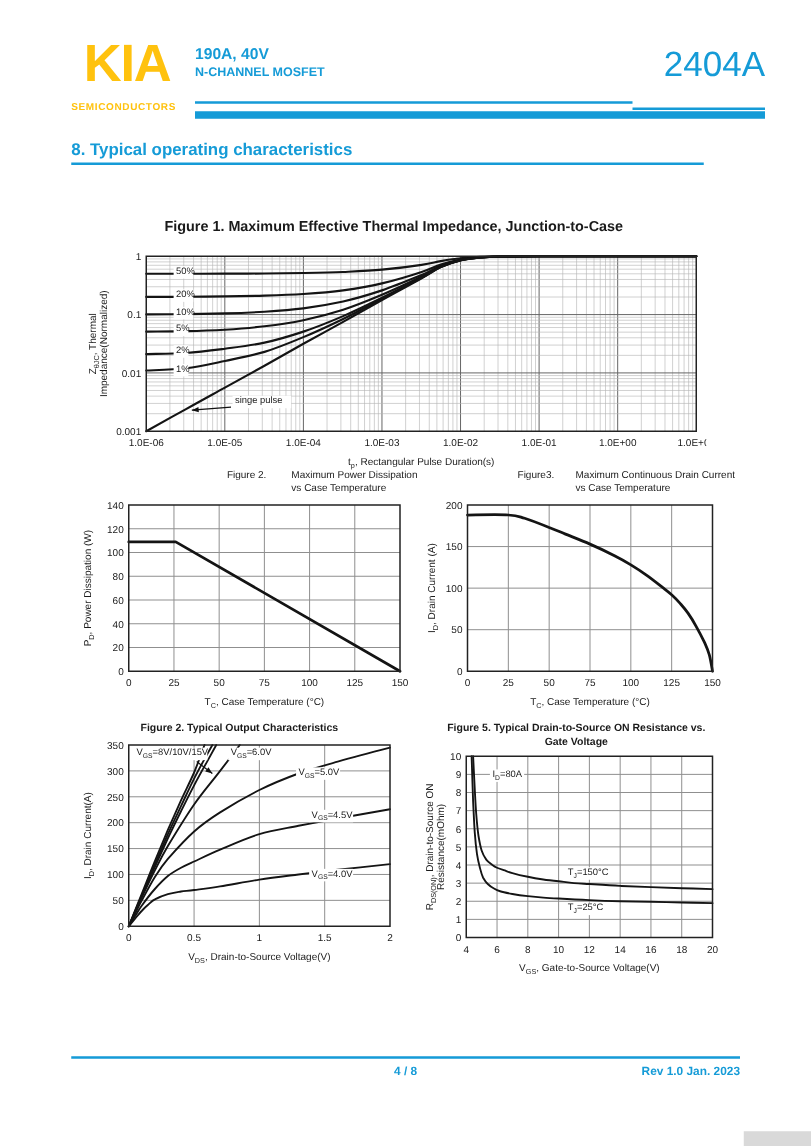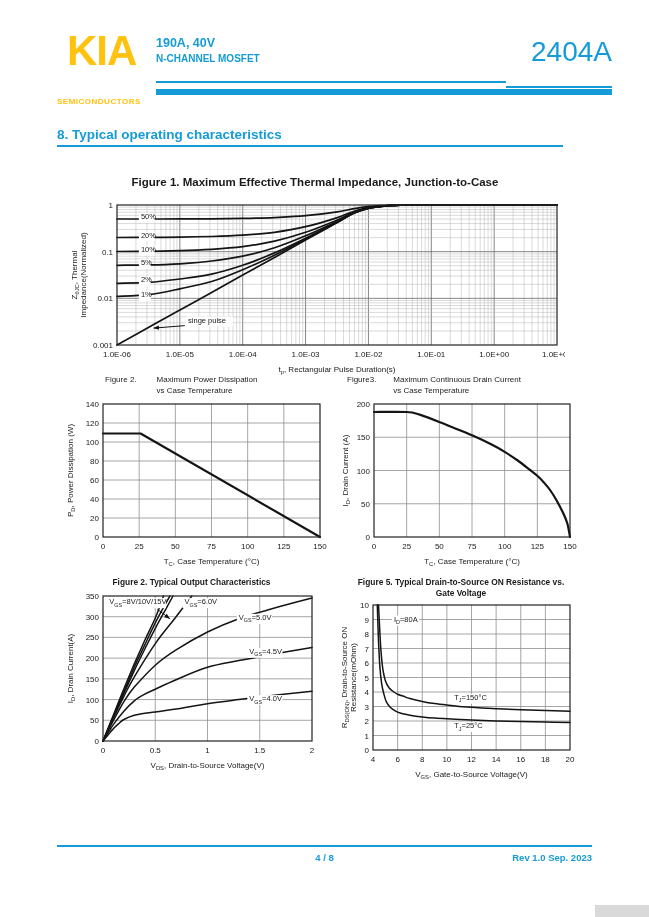--- a/index.html
+++ b/index.html
@@ -4,37 +4,37 @@
 <style>
   :root{ --accent:#159BD7; --yellow:#FFC20E; --ink:#1A1A1A; }
   html,body{margin:0;padding:0;}
   body{
     width:649px;height:917px;position:relative;background:#ffffff;
     font-family:"Liberation Sans",sans-serif;color:var(--ink);overflow:hidden;
   }
   .abs{position:absolute;}
   
   .logo{left:67px;top:30px;font-size:42px;font-weight:bold;color:var(--yellow);letter-spacing:-1px;line-height:1;}
-  .logo-sub{left:57px;top:81px;font-size:8px;font-weight:bold;color:var(--yellow);letter-spacing:.5px;margin-top:16px;}
+  .logo-sub{left:57px;top:81px;font-size:8px;font-weight:bold;color:var(--yellow);letter-spacing:.5px;}
   .rating{left:156px;top:36px;font-size:12.5px;font-weight:bold;color:var(--accent);}
   .devtype{left:156px;top:53px;font-size:10px;font-weight:bold;color:var(--accent);}
   .partnum{left:440px;top:38px;width:172px;text-align:right;font-size:28px;color:var(--accent);line-height:1;}
   .rule-thin1{left:156px;top:81px;width:350px;height:2px;background:var(--accent);}
   .rule-thin2{left:506px;top:86px;width:106px;height:2px;background:var(--accent);}
   .rule-thick{left:156px;top:89px;width:456px;height:6px;background:var(--accent);}
   
   .heading{
-    left:57px;top:127px;width:506px;font-size:13.5px;font-weight:bold;color:var(--accent);
+    left:57px;top:112px;width:506px;font-size:13.5px;font-weight:bold;color:var(--accent);
     border-bottom:2px solid var(--accent);padding-bottom:3px;
   }
   
   .fig{position:absolute;}
   .fig-title-lg{font-size:11.5px;font-weight:bold;text-align:center;color:var(--ink);margin-bottom:12px;}
   .fig-title-sm{font-size:8.4px;font-weight:bold;text-align:center;color:var(--ink);line-height:1.3;}
-  .fig-cap{display:flex;font-size:8px;color:#222;line-height:1.4;}
+  .fig-cap{display:flex;font-size:8px;color:#222;line-height:1.4;justify-content:flex-end;}
   .cap2{padding-left:48px;gap:20px;}
   .cap3{padding-left:9px;gap:17px;}
   svg{display:block;}
   svg text{font-family:"Liberation Sans",sans-serif;}
   
   .footer-rule{left:57px;top:845px;width:535px;height:2px;background:var(--accent);}
   .footer-page{left:57px;top:852px;width:535px;text-align:center;font-size:9.5px;font-weight:bold;color:var(--accent);}
   .footer-rev{left:57px;top:852px;width:535px;text-align:right;font-size:9.5px;font-weight:bold;color:var(--accent);}
   .corner{right:0;bottom:0;width:54px;height:12px;background:#d9d9d9;}
 </style>
@@ -365,14 +365,14 @@
       <text x="55.931250000000006" y="22.67500000000001" font-size="7.5" fill="#1a1a1a" text-anchor="start"><tspan>I</tspan><tspan dy="2.3" font-size="5.4">D</tspan><tspan dy="-2.3">=80A</tspan></text>
       <rect x="114.26249999999999" y="94.82499999999999" width="35.2" height="10" fill="#ffffff"></rect>
       <text x="116.26249999999999" y="100.975" font-size="7.5" fill="#1a1a1a" text-anchor="start"><tspan>T</tspan><tspan dy="2.3" font-size="5.4">J</tspan><tspan dy="-2.3">=150°C</tspan></text>
       <rect x="114.26249999999999" y="123.1" width="31.3" height="10" fill="#ffffff"></rect>
       <text x="116.26249999999999" y="129.25" font-size="7.5" fill="#1a1a1a" text-anchor="start"><tspan>T</tspan><tspan dy="2.3" font-size="5.4">J</tspan><tspan dy="-2.3">=25°C</tspan></text>
     </svg>
 </div>
 
 <div class="abs footer-rule"></div>
 <div class="abs footer-page">4 / 8</div>
-<div class="abs footer-rev">Rev 1.0 Sep. 2023</div>
+<div class="abs footer-rev">Rev 1.0 Jan. 2023</div>
 <div class="abs corner"></div>
 
 </body></html>

